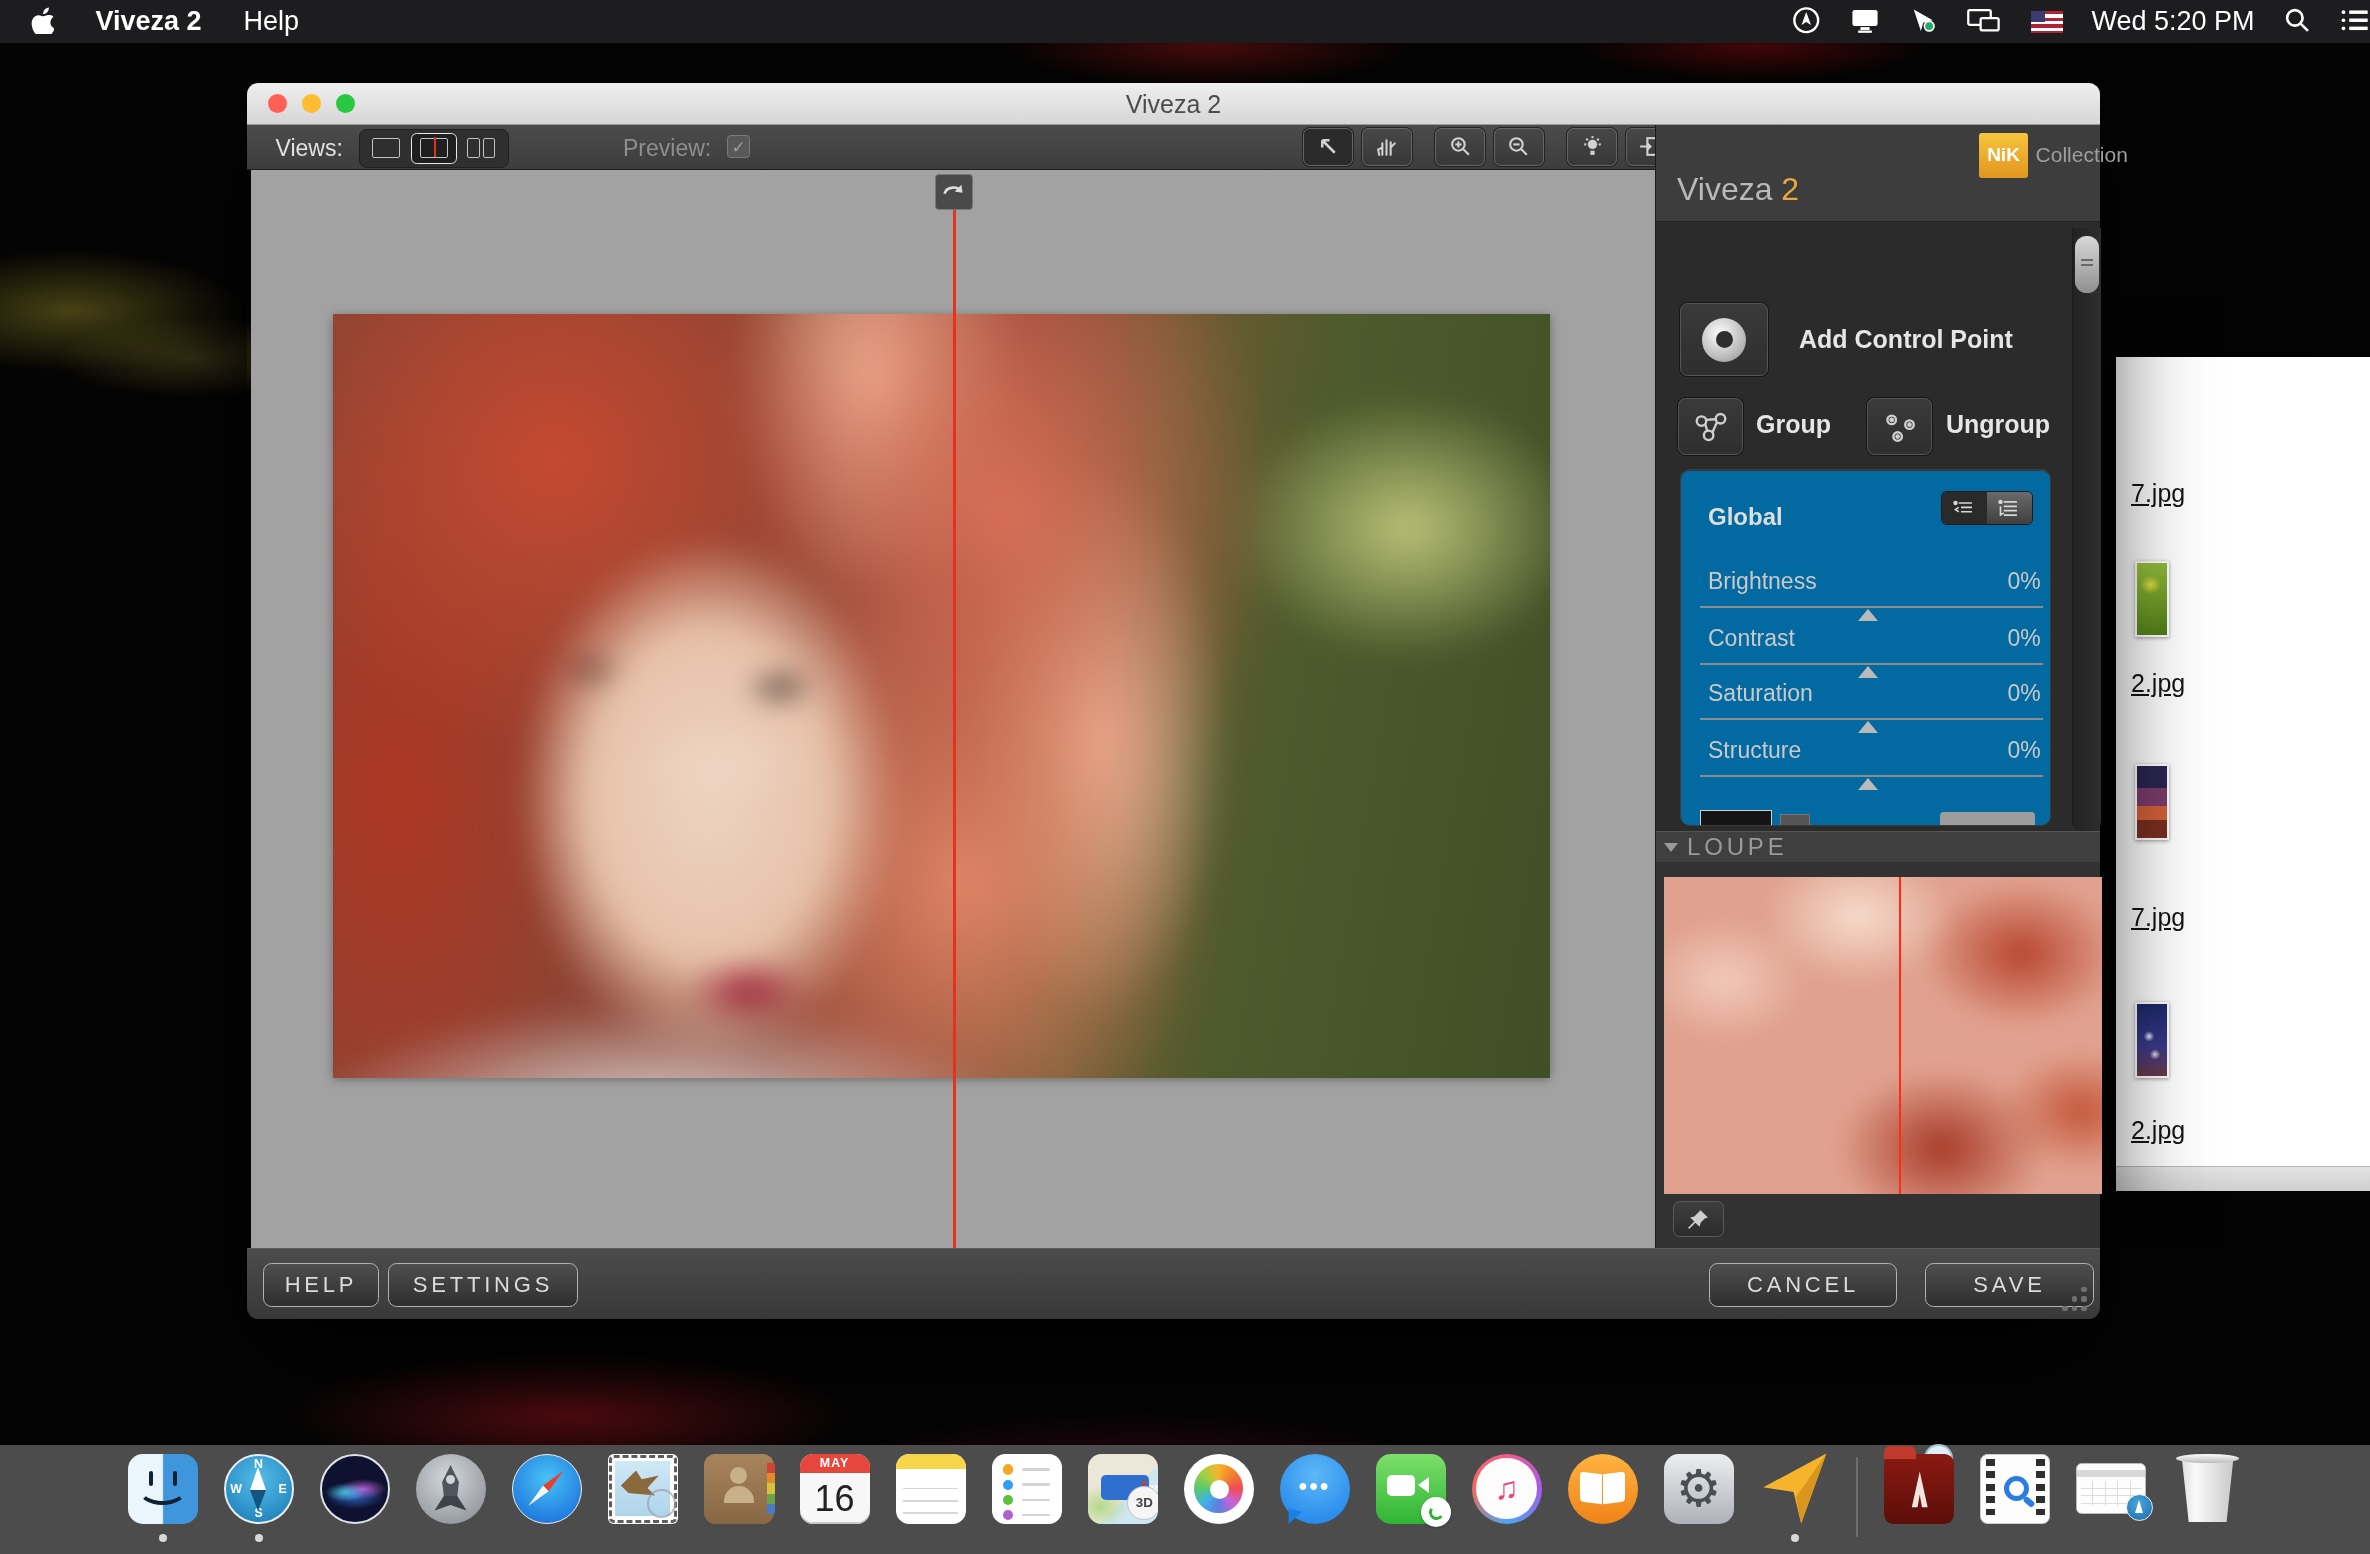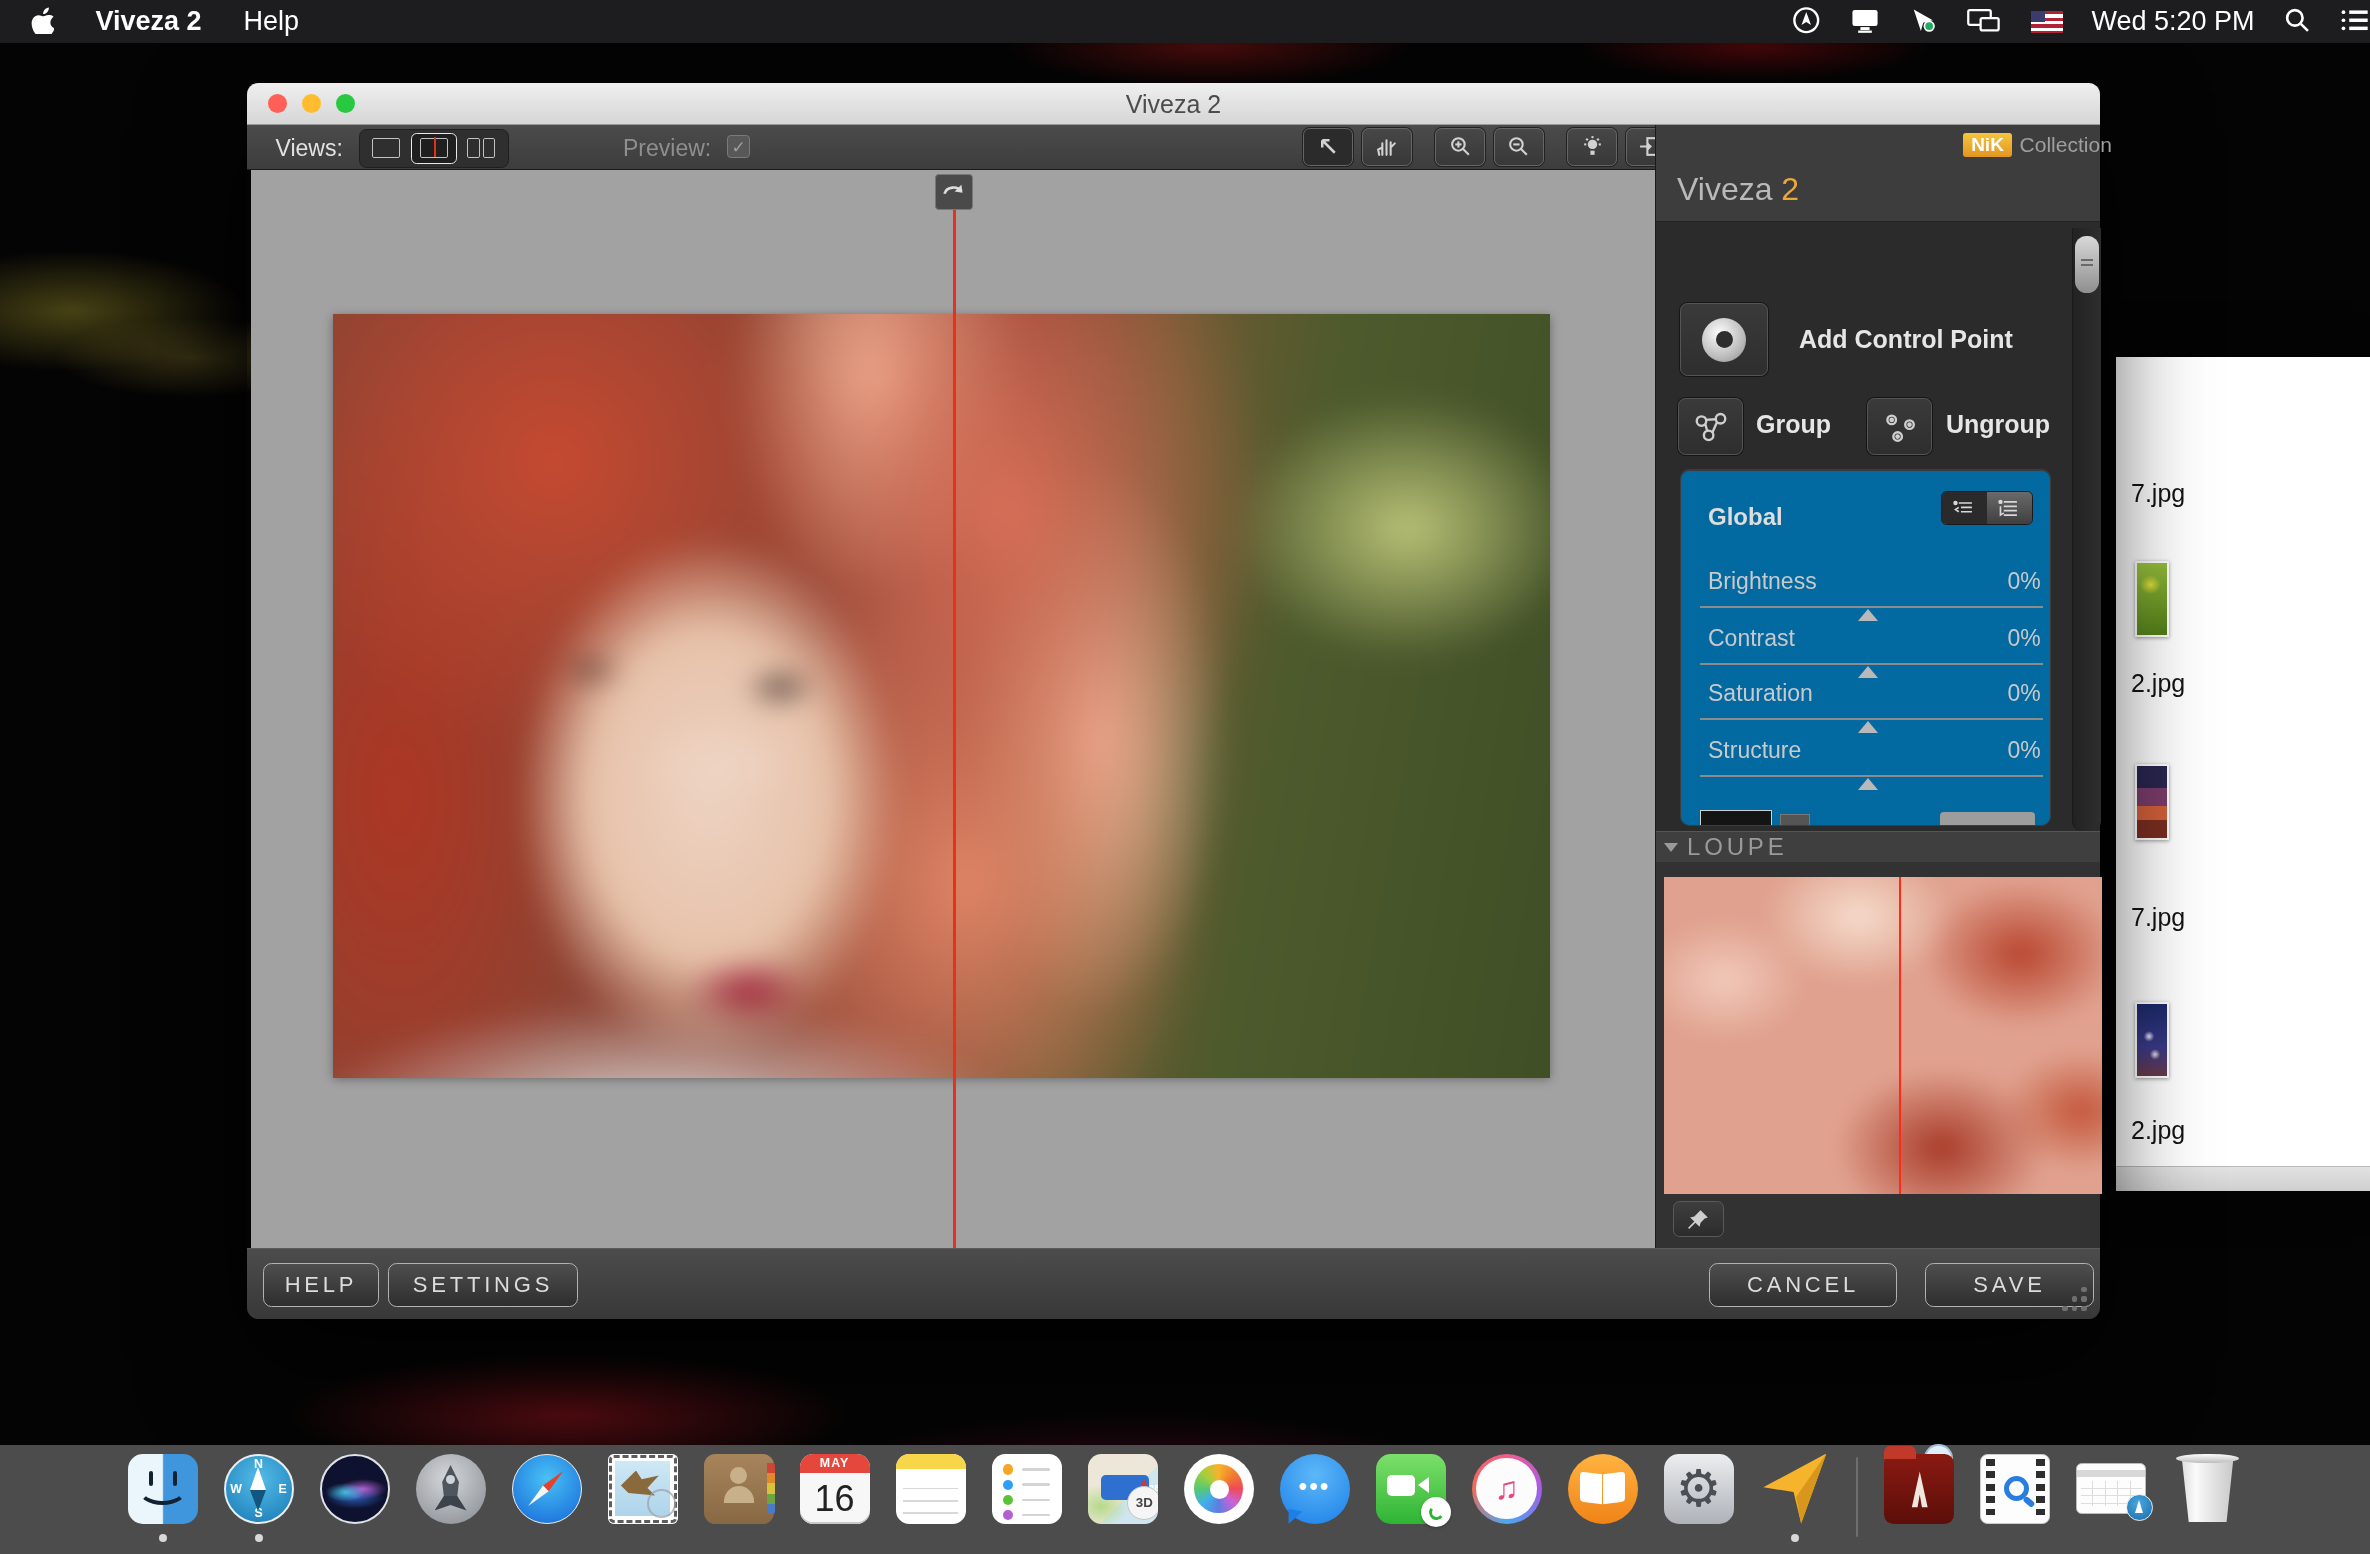--- a/index.html
+++ b/index.html
@@ -32,21 +32,21 @@
   
   .finder { left:2116px; top:357px; width:254px; height:834px; z-index:1;
     background:#fff; box-shadow:-17px 0 38px rgba(0,0,0,.55); }
   .finder-toolbar { position:absolute; left:0; top:0; width:100%; height:97px;
     background:linear-gradient(#f7f7f7,#ededed); border-bottom:1.9px solid #cfcfcf; }
   .searchfield { position:absolute; left:59px; top:48px; width:228px; height:40px;
     background:#fff; border:1px solid #c6c6c6; border-radius:7.6px;
     display:flex; align-items:center; gap:9.5px; padding-left:13.3px; color:#9a9a9a; }
   .searchfield .stext { font-size:25px; color:#9a9a9a; }
   .finder-body { position:absolute; left:0; top:97px; width:100%; height:691px; background:#fff; overflow:hidden; }
-  .ffile { position:absolute; left:15px; font-size:25px; color:#141414; }
+  .ffile { position:absolute; left:15px; font-size:25px; color:#141414;text-decoration:underline; }
   .fthumb { position:absolute; left:19px; width:34px; height:76px; background:#fff;
     border:2.9px solid #fff; box-shadow:0 1px 3.8px rgba(0,0,0,.4); }
   .fthumb > div { width:100%; height:100%; }
   .th-green { background:radial-gradient(15px 13.3px at 45% 30%, #e7e33c, transparent 70%),
     linear-gradient(160deg,#9cc53e,#4f7d18); }
   .th-sunset { background:linear-gradient(180deg,#2a2550 0 30%, #7a3c6a 30% 55%, #d2603a 55% 75%, #7a2e20 75% 100%); }
   .th-blue { background:radial-gradient(7.6px 7.6px at 40% 45%, #f0f0ff, transparent 70%),
     radial-gradient(7.6px 7.6px at 60% 70%, #e8e0f0, transparent 70%),
     linear-gradient(180deg,#1c2a6a,#3a3a8a 60%, #6a3a4a); }
   .finder-status { position:absolute; left:0; bottom:0; width:100%; height:25px;
@@ -116,22 +116,22 @@
   .imglabel .l2 { font-size:21px; }
 
   
   .rpanel { position:absolute; left:1408px; top:42px; width:445px; height:1123px;
     background:#2b2b2b; border-left:1px solid #1a1a1a; }
   .phead { position:absolute; left:0; top:0; width:100%; height:97px; background:#3d3d3d;
     border-bottom:1px solid #222; }
   .ptitle { position:absolute; left:21px; top:46px; font-size:32px; color:#b9b9b9; }
   .ptitle b { color:#e9a83a; font-weight:normal; }
   .nik { position:absolute; left:307px; top:7.6px; display:flex; align-items:center; gap:7.6px; }
-  .nikbox { width:49px; height:24px; background:linear-gradient(#f7c53d,#e2961f); border-radius:2.9px;
-    color:#fff; font-weight:bold; font-size:19px; display:flex; align-items:center; justify-content:center; }
+  .nikbox { width:49px; height:45px; background:linear-gradient(#f7c53d,#e2961f); border-radius:2.9px;
+    color:#fff; font-weight:bold; font-size:19px; display:flex; align-items:center; justify-content:center;margin-left:16px; }
   .nikword { font-size:21px; color:#9f9f9f; }
 
   .scrollarea { position:absolute; left:0; top:97px; width:416px; height:609px; }
   .sbar { position:absolute; left:416px; top:103px; width:28.5px; height:603px;
     background:linear-gradient(90deg,#222,#2e2e2e); border-left:1px solid #1a1a1a; border-radius:0 0 9.5px 9.5px; }
   .sthumb { position:absolute; left:1.9px; top:7.6px; width:24px; height:57px; border-radius:11.4px;
     background:linear-gradient(#d8d8d8,#8f8f8f); }
   .sthumb::after { content:""; position:absolute; left:5.7px; top:23px; width:12.4px; height:9.5px;
     background:repeating-linear-gradient(180deg,#6a6a6a 0 1.9px, transparent 1.9px 4.8px); }
 

